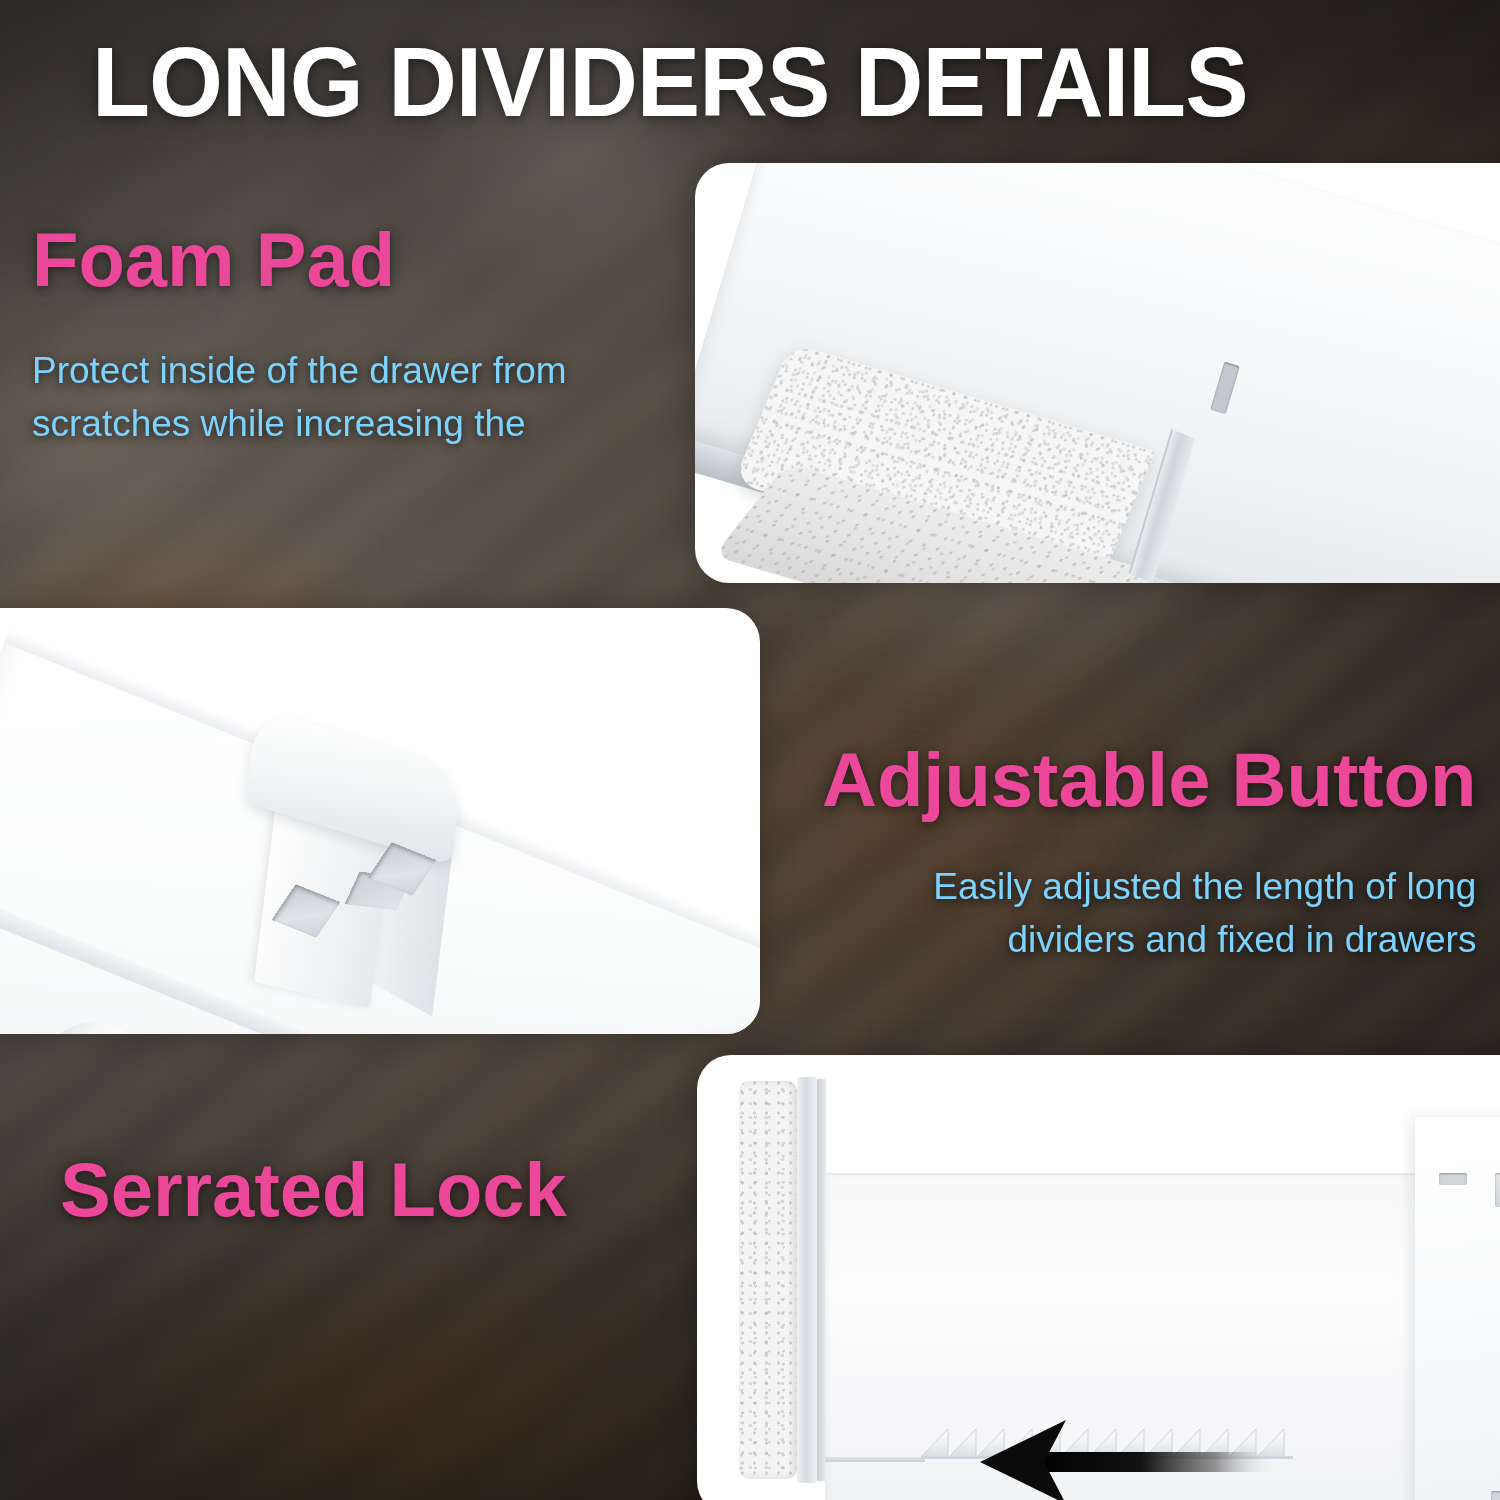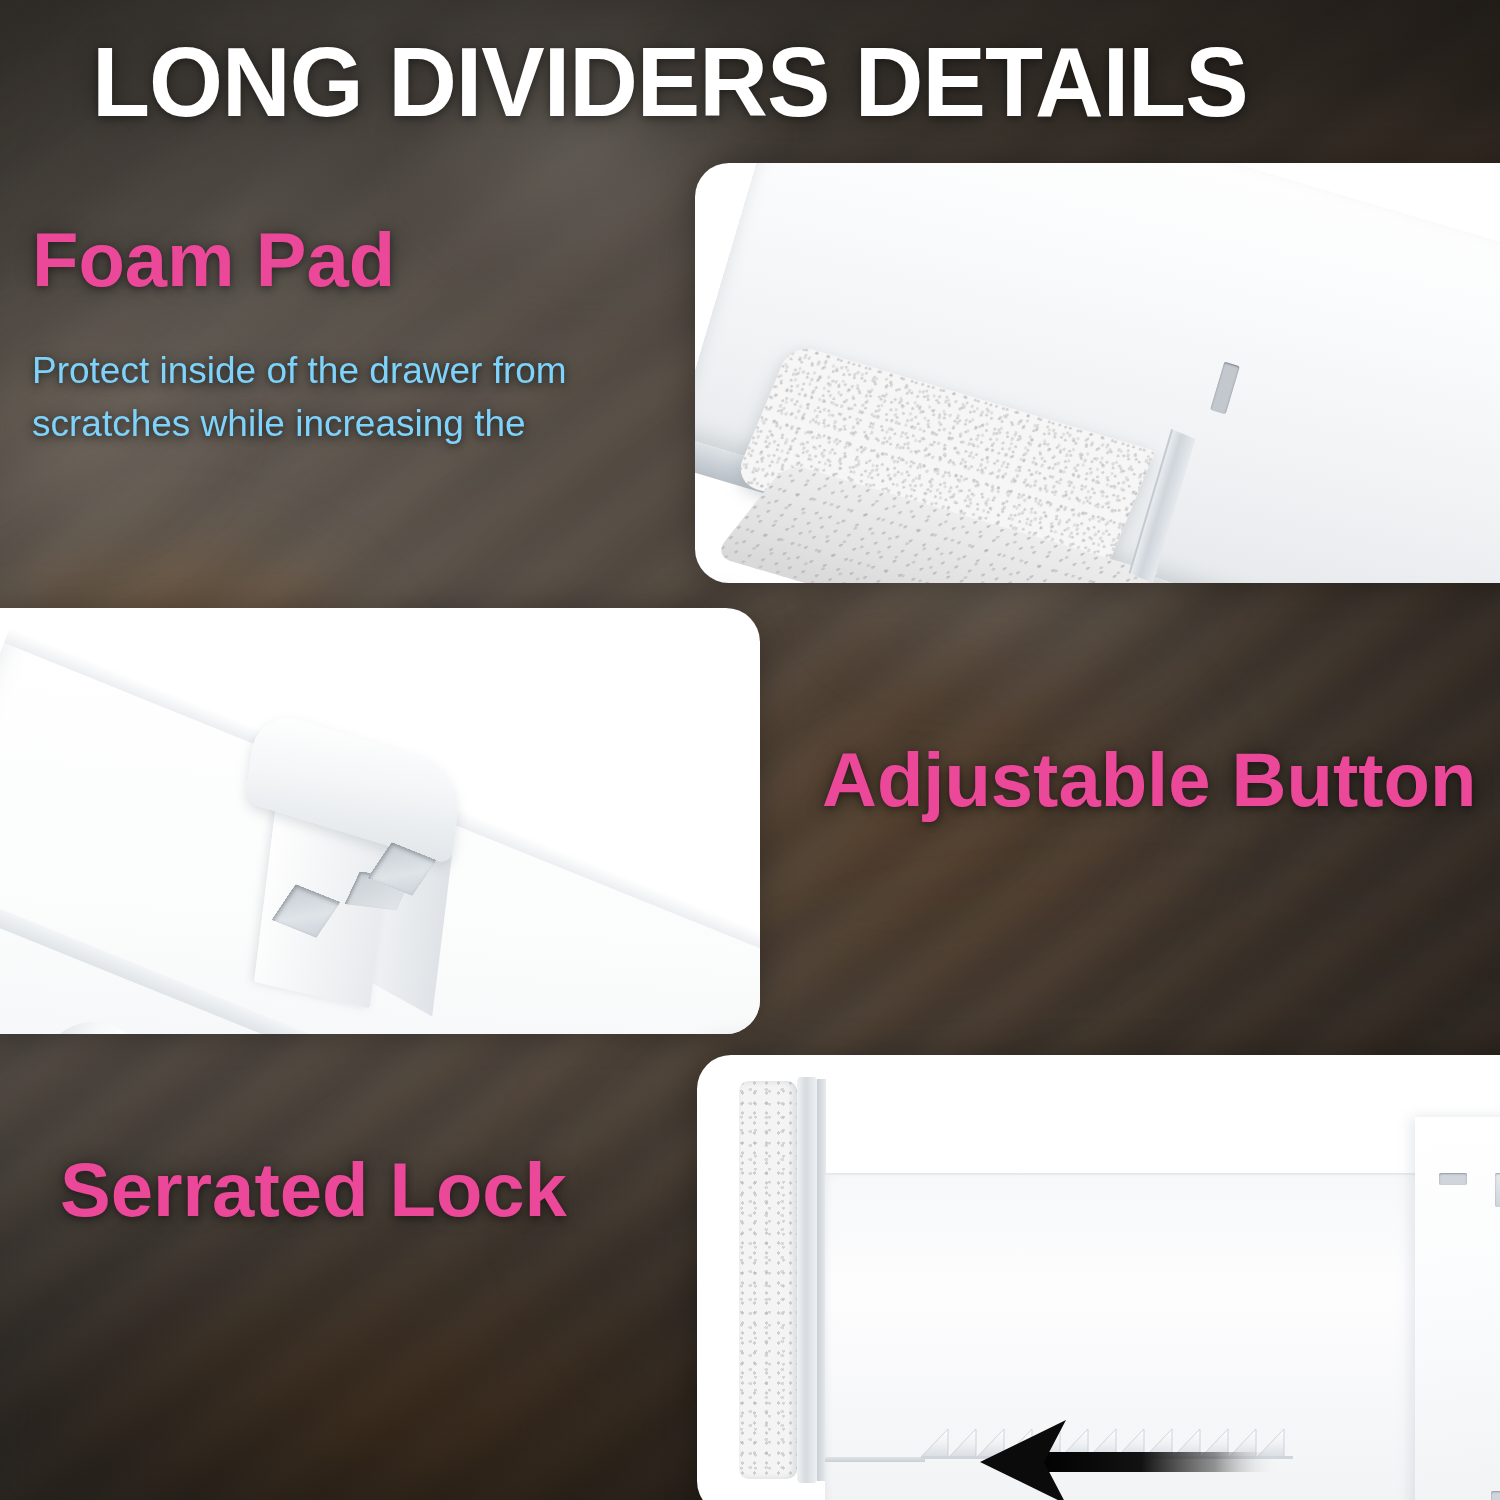--- a/index.html
+++ b/index.html
@@ -432,17 +432,21 @@
 <div class="txt-block" id="blk-foam">
   <div class="blk-head">Foam Pad</div>
   <div class="blk-body">
     <div>Protect inside of the drawer from</div>
     <div>scratches while increasing the</div>
   </div>
 </div>
 
 <div class="txt-block" id="blk-adj">
   <div class="blk-head">Adjustable Button</div>
+  <div class="blk-body">
+    <div>Easily adjusted the length of long</div>
+    <div>dividers and fixed in drawers</div>
+  </div>
 </div>
 
 <div class="txt-block" id="blk-ser">
   <div class="blk-head">Serrated Lock</div>
 </div>
 
 </body></html>

